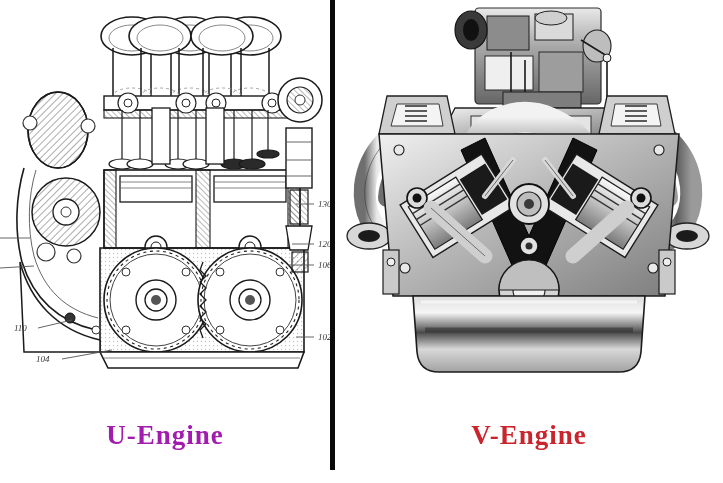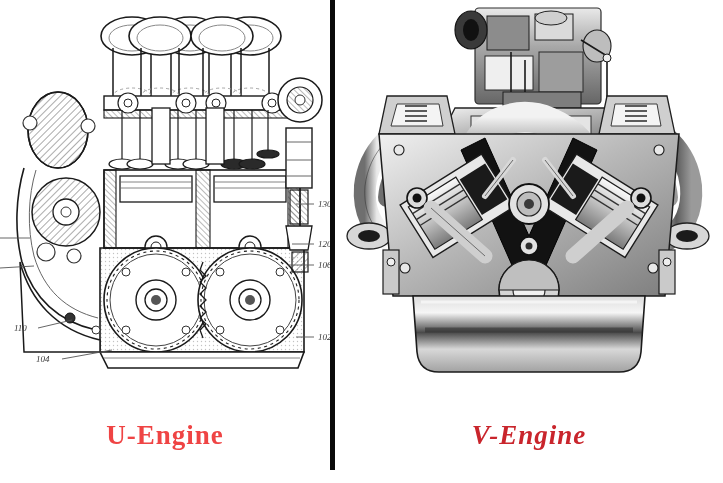--- a/index.html
+++ b/index.html
@@ -13,21 +13,21 @@
 
   
   .panel{position:absolute;top:0;height:400px;}
   #panel-left{left:0;width:330px;}
   #panel-right{left:335px;width:388px;}
 
   .caption{position:absolute;top:405px;height:60px;
            display:flex;align-items:center;justify-content:center;
            font-size:27px;letter-spacing:1px;font-weight:700;}
   #caption-left{left:0;width:330px;}
-  #caption-right{left:335px;width:388px;font-style:italic;}
+  #caption-right{left:335px;width:388px;}
 
   svg{display:block;}
   .refnum{font-family:"Liberation Serif",serif;font-size:9px;
           font-style:italic;fill:#333;}
 </style>
 </head>
 <body>
 
 <div id="stage" style="background: rgb(255, 255, 255);">
 
@@ -386,20 +386,20 @@
 
       <g>
         <rect x="48" y="250" width="16" height="44" fill="#cacaca" stroke="#1d1d1d" stroke-width="1.2"></rect>
         <rect x="324" y="250" width="16" height="44" fill="#cacaca" stroke="#1d1d1d" stroke-width="1.2"></rect>
         <circle cx="56" cy="262" r="4" fill="#eee" stroke="#222" stroke-width="1"></circle>
         <circle cx="332" cy="262" r="4" fill="#eee" stroke="#222" stroke-width="1"></circle>
       </g>
     </svg>
   </div>
 
-  <div class="caption" id="caption-left" style="color: #ef4444;">
+  <div class="caption" id="caption-left" style="color: #a21caf;">
     <span>U-Engine</span>
   </div>
   <div class="caption" id="caption-right" style="color: rgb(201, 37, 44);">
     <span>V-Engine</span>
   </div>
 
 </div>
 
 </body></html>

